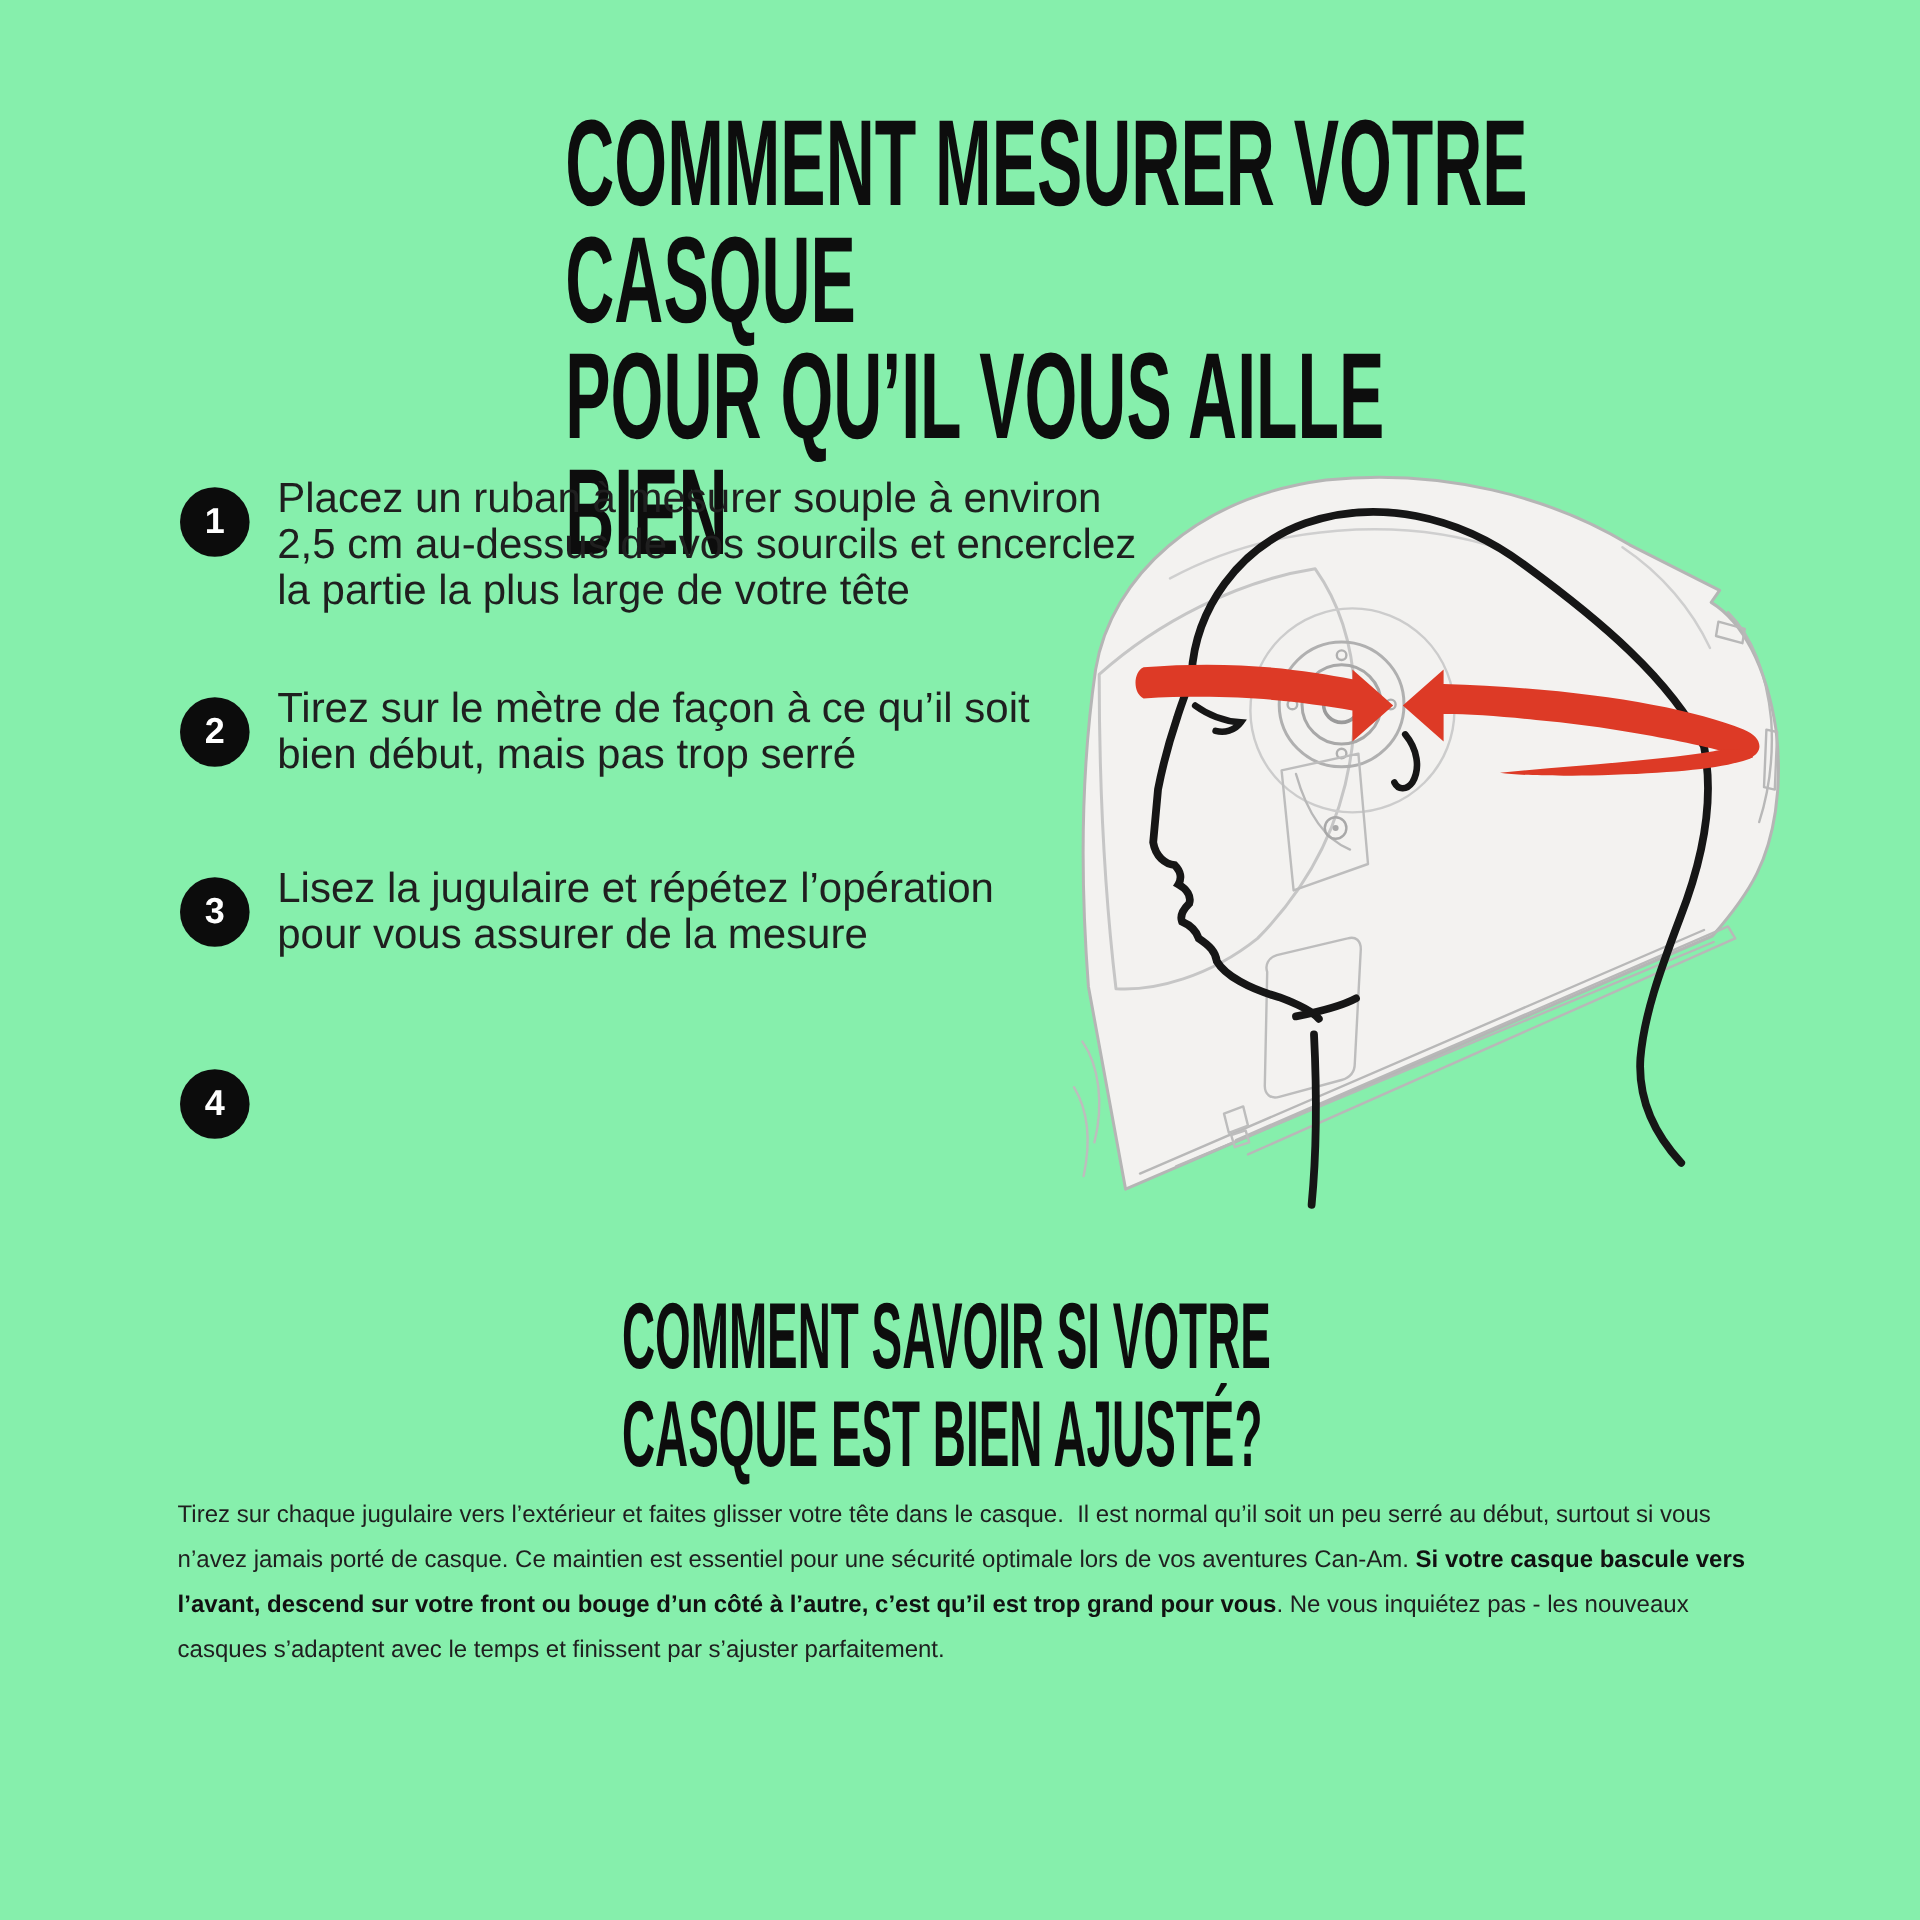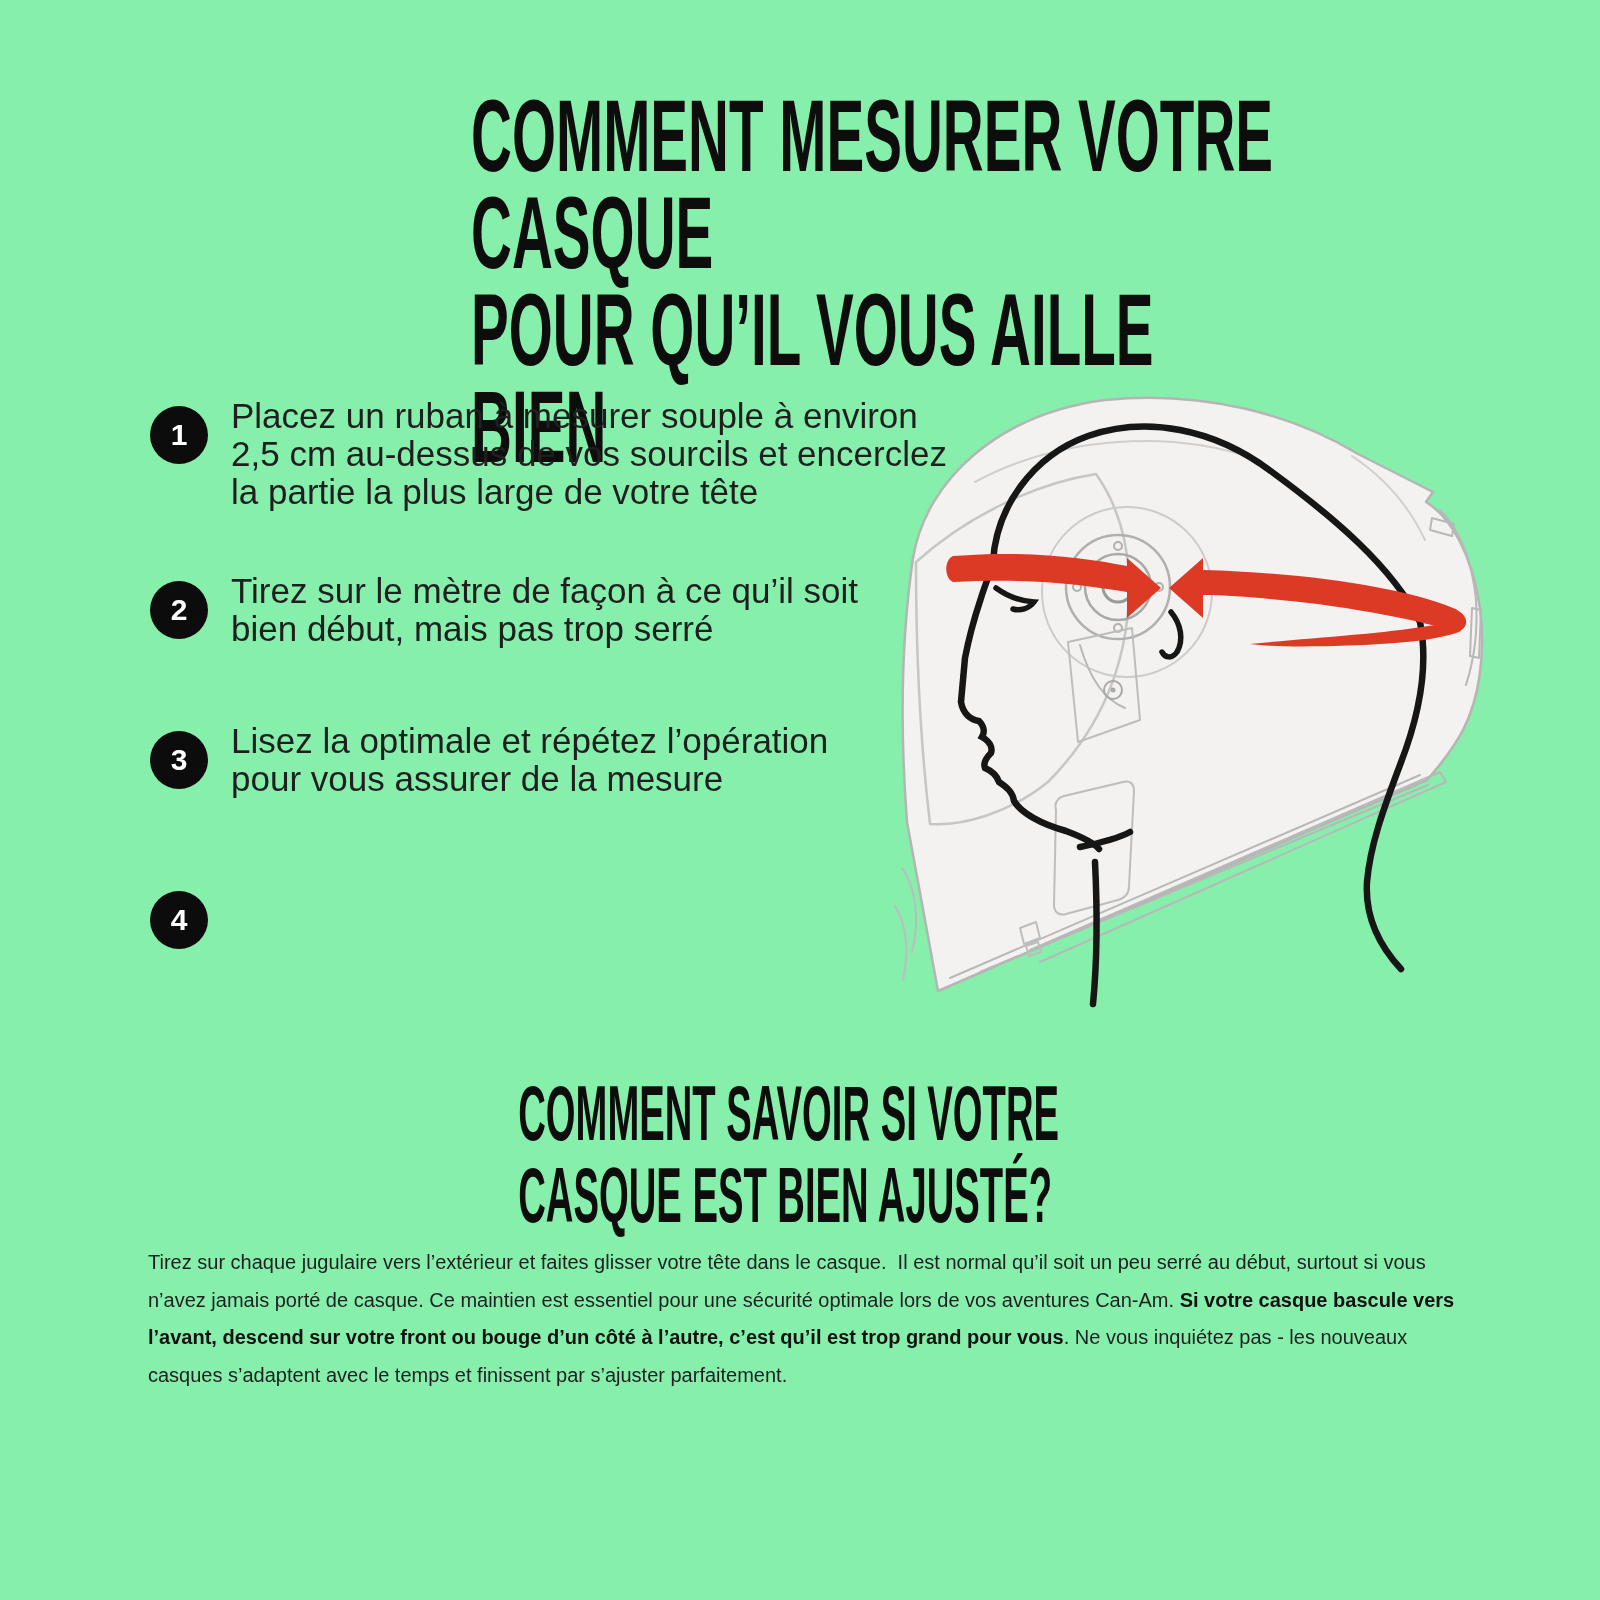--- a/index.html
+++ b/index.html
@@ -57,21 +57,21 @@
     <div class="step-badge">
         <span>2</span>
       </div>
     <div class="step-text">Tirez sur le mètre de façon à ce qu’il soit
 bien début, mais pas trop serré</div>
   </div>
   <div class="step" style="top:722px;">
     <div class="step-badge">
         <span>3</span>
       </div>
-    <div class="step-text">Lisez la optimale et répétez l’opération
+    <div class="step-text">Lisez la jugulaire et répétez l’opération
 pour vous assurer de la mesure</div>
   </div>
   <div class="step" style="top:882px;">
     <div class="step-badge">
         <span>4</span>
       </div>
   </div>
 
   <svg class="illustration" viewBox="0 0 640 630" aria-hidden="true">
 

